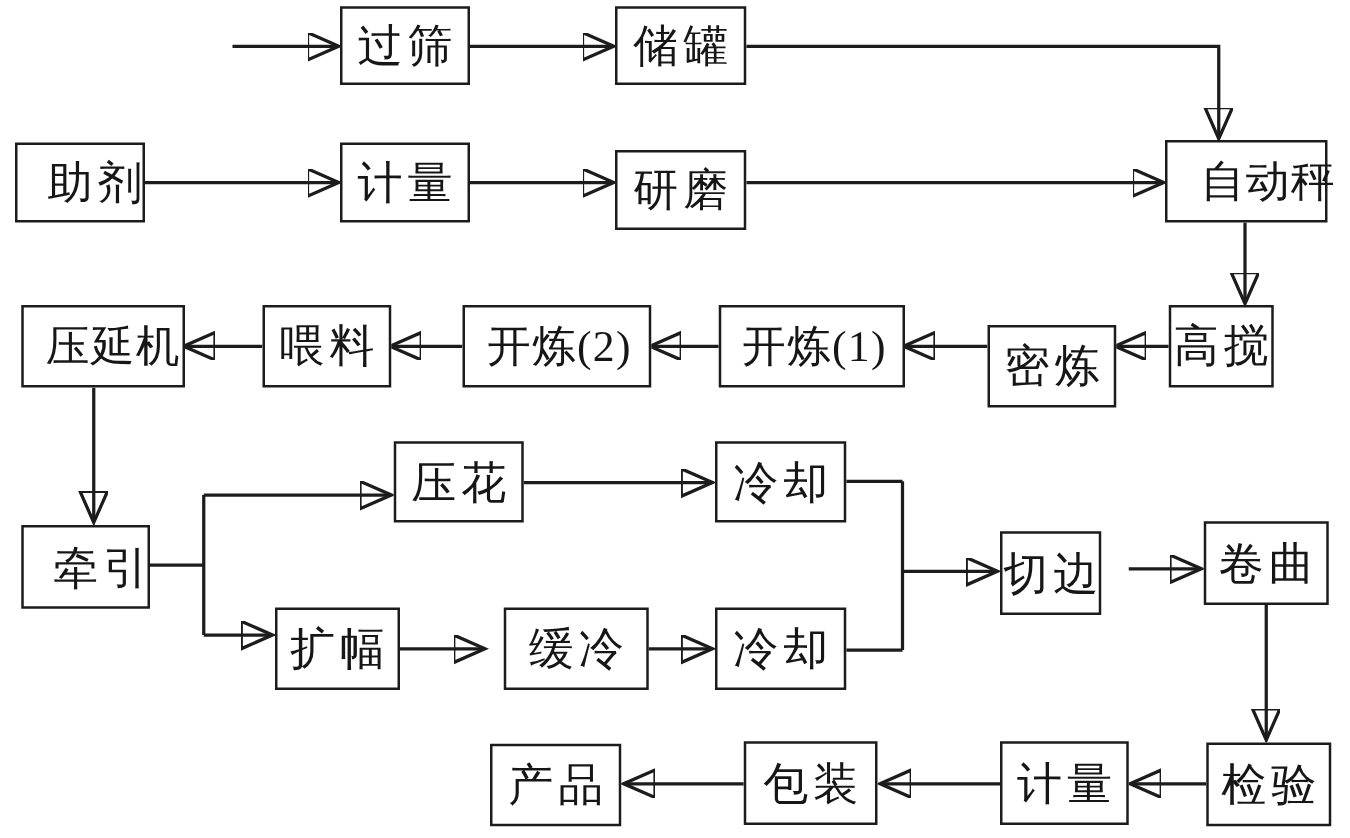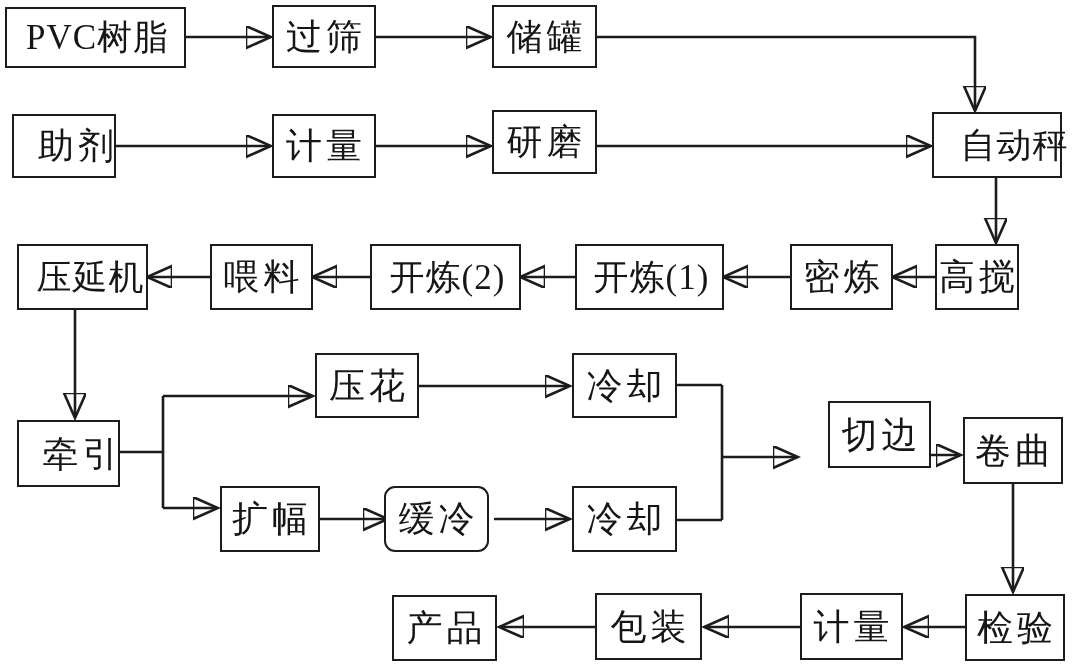--- a/index.html
+++ b/index.html
@@ -90,44 +90,43 @@
     <path d="M722,457 H797" marker-end="url(#arrow)"></path>
 
     <path d="M903,455 H960" marker-end="url(#arrow)"></path>
     <path d="M1013,484 V591" marker-end="url(#arrow)"></path>
 
     <path d="M965,627 H905" marker-end="url(#arrow)"></path>
     <path d="M800,627 H705" marker-end="url(#arrow)"></path>
     <path d="M595,627 H500" marker-end="url(#arrow)"></path>
   </svg>
 
-  <div class="node tight" style="left:5px;   top:7px;   width:181px; height:61px;">PVC树脂</div>
   <div class="node" style="left:492px; top:5px;   width:105px; height:63px;">储罐</div>
   <div class="node" style="left:272px; top:5px;   width:104px; height:63px;">过筛</div>
 
   <div class="node" style="left:12px;  top:114px; width:104px; height:64px;padding-left:28px;">助剂</div>
   <div class="node" style="left:272px; top:114px; width:104px; height:64px;">计量</div>
-  <div class="node" style="left:492px; top:110px; width:105px; height:64px;">研磨</div>
+  <div class="node" style="left:492px; top:120px; width:105px; height:64px;">研磨</div>
   <div class="node tight" style="left:932px; top:112px; width:130px; height:66px;padding-left:35px;">自动秤</div>
 
   <div class="node tight" style="left:17px;  top:244px; width:131px; height:66px;padding-left:16px;">压延机</div>
   <div class="node" style="left:210px; top:244px; width:103px; height:66px;">喂料</div>
   <div class="node tight" style="left:370px; top:244px; width:151px; height:66px;">开炼(2)</div>
   <div class="node tight" style="left:575px; top:244px; width:149px; height:66px;">开炼(1)</div>
-  <div class="node" style="left:790px; top:244px; width:103px; height:66px;">密炼</div>
+  <div class="node" style="left:790px; top:260px; width:103px; height:66px;">密炼</div>
   <div class="node" style="left:935px; top:244px; width:84px; height:66px;">高搅</div>
 
   <div class="node" style="left:17px;  top:420px; width:103px; height:67px;padding-left:28px;">牵引</div>
   <div class="node" style="left:315px; top:353px; width:104px; height:65px;">压花</div>
   <div class="node" style="left:572px; top:353px; width:105px; height:65px;">冷却</div>
   <div class="node" style="left:220px; top:486px; width:100px; height:66px;">扩幅</div>
-  <div class="node" style="left:384px; top:486px; width:105px; height:66px;border-radius:11px;">缓冷</div>
+  <div class="node" style="left:403px; top:486px; width:116px; height:66px;">缓冷</div>
   <div class="node" style="left:572px; top:486px; width:105px; height:66px;">冷却</div>
 
-  <div class="node" style="left:800px; top:401px; width:103px; height:67px;margin-left:28px;">切边</div>
+  <div class="node" style="left:800px; top:425px; width:81px; height:67px;">切边</div>
   <div class="node" style="left:963px; top:417px; width:100px; height:67px;">卷曲</div>
 
   <div class="node" style="left:965px; top:594px; width:100px; height:67px;">检验</div>
   <div class="node" style="left:800px; top:593px; width:103px; height:67px;">计量</div>
   <div class="node" style="left:595px; top:593px; width:107px; height:67px;">包装</div>
   <div class="node" style="left:392px; top:595px; width:105px; height:66px;">产品</div>
 
 </div>
 
 </body></html>

